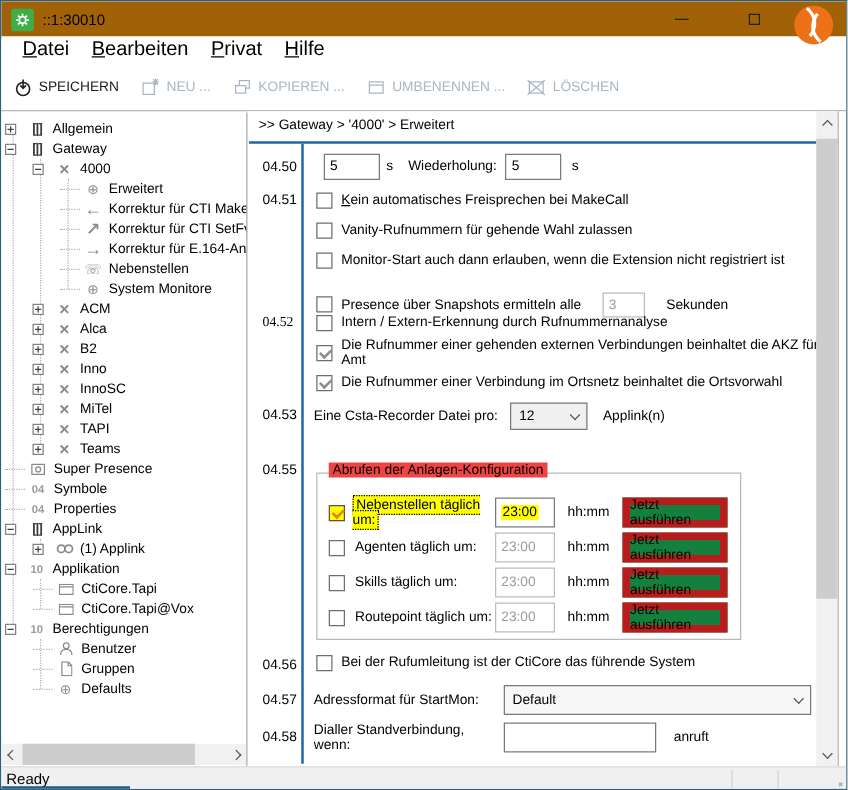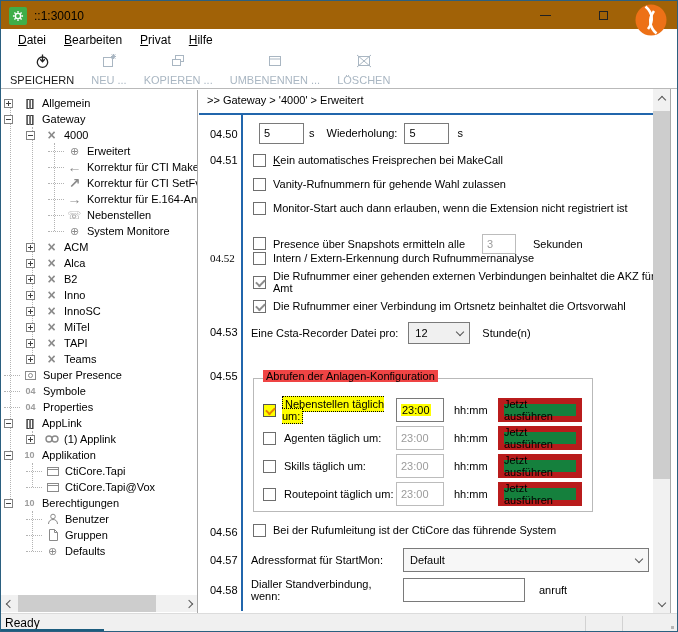--- a/index.html
+++ b/index.html
@@ -11,25 +11,25 @@
   #titlebar{position:absolute;left:0;top:0;width:100%;height:30px;background:#a16207;}
   #app-icon{position:absolute;left:8px;top:6px;width:18px;height:18px;background:#3fae49;border-radius:2px;display:flex;align-items:center;justify-content:center;}
   #title-text{position:absolute;left:33px;top:8px;font-size:12px;color:#000;}
   .winbtn{position:absolute;top:0;width:34px;height:28px;display:flex;align-items:center;justify-content:center;color:#222;}
   #btn-min{left:527px;} #btn-min i{display:block;width:11px;height:1px;background:#222;}
   #btn-max{left:585px;} #btn-max i{display:block;width:9px;height:9px;border:1px solid #222;}
   #btn-close{left:637px;font-size:17px;line-height:17px;}
 
   
   #menubar{position:absolute;left:0;top:28px;width:100%;height:22px;background:#fff;display:flex;align-items:center;padding-left:8px;}
-  .menu-item{padding:0 9px;font-size:12px;color:#000;height:22px;line-height:22px;}
+  .menu-item{padding:0 9px;font-size:16px;color:#000;height:22px;line-height:22px;}
 
   
   #toolbar{position:absolute;left:0;top:50px;width:100%;height:38px;background:#fff;border-bottom:1px solid #b9b9b9;display:flex;align-items:center;padding-left:9px;gap:17px;}
-  .tbtn{display:flex;align-items:center;gap:5px;font-size:11px;color:#1a1a1a;flex-direction:column;}
+  .tbtn{display:flex;align-items:center;gap:5px;font-size:11px;color:#1a1a1a;}
   .tbtn.dis{color:#a9b6c2;}
   #logo{position:absolute;right:8px;top:1px;width:36px;height:36px;}
 
   
   #tree-panel{position:absolute;left:0;top:89px;width:197px;height:523px;background:#fff;border-right:1px solid #a9a9a9;overflow:hidden;}
   #tree-rows{position:absolute;left:0;top:5px;width:100%;}
   .trow{display:flex;align-items:center;height:16px;font-size:11px;white-space:nowrap;color:#000;}
   .lv0{padding-left:3px;} .lv1{padding-left:25px;} .lv2{padding-left:47px;}
   .exp{width:9px;height:9px;border:1px solid #828282;background:#fff;position:relative;flex:none;margin-right:6px;}
   .exp::before{content:"";position:absolute;left:1px;top:3px;width:5px;height:1px;background:#404040;}
@@ -429,21 +429,21 @@
       <span class="cb on"></span>
       <span>Die Rufnummer einer Verbindung im Ortsnetz beinhaltet die Ortsvorwahl</span>
     </div>
 
     <div class="frow" style="left:52px;top:232px;height:24px;">
       <span>Eine Csta-Recorder Datei pro:</span>
       <span class="combo" style="width:62px;height:22px;margin-left:10px;">
           <span>12</span>
           <span class="ch ch-down"></span>
         </span>
-      <span style="margin-left:12px;">Stunde(n)</span>
+      <span style="margin-left:12px;">Applink(n)</span>
     </div>
 
     <div id="group-legend" class="hl">Abrufen der Anlagen-Konfiguration</div>
     <div id="groupbox">
       <div class="grow" style="top:19px;">
         <span class="cb on hl"></span>
         <span class="glabel focus"><span>Nebenstellen täglich um:</span></span>
         <span class="tb gtb">
             <span class="valhl">23:00</span>
           </span>

